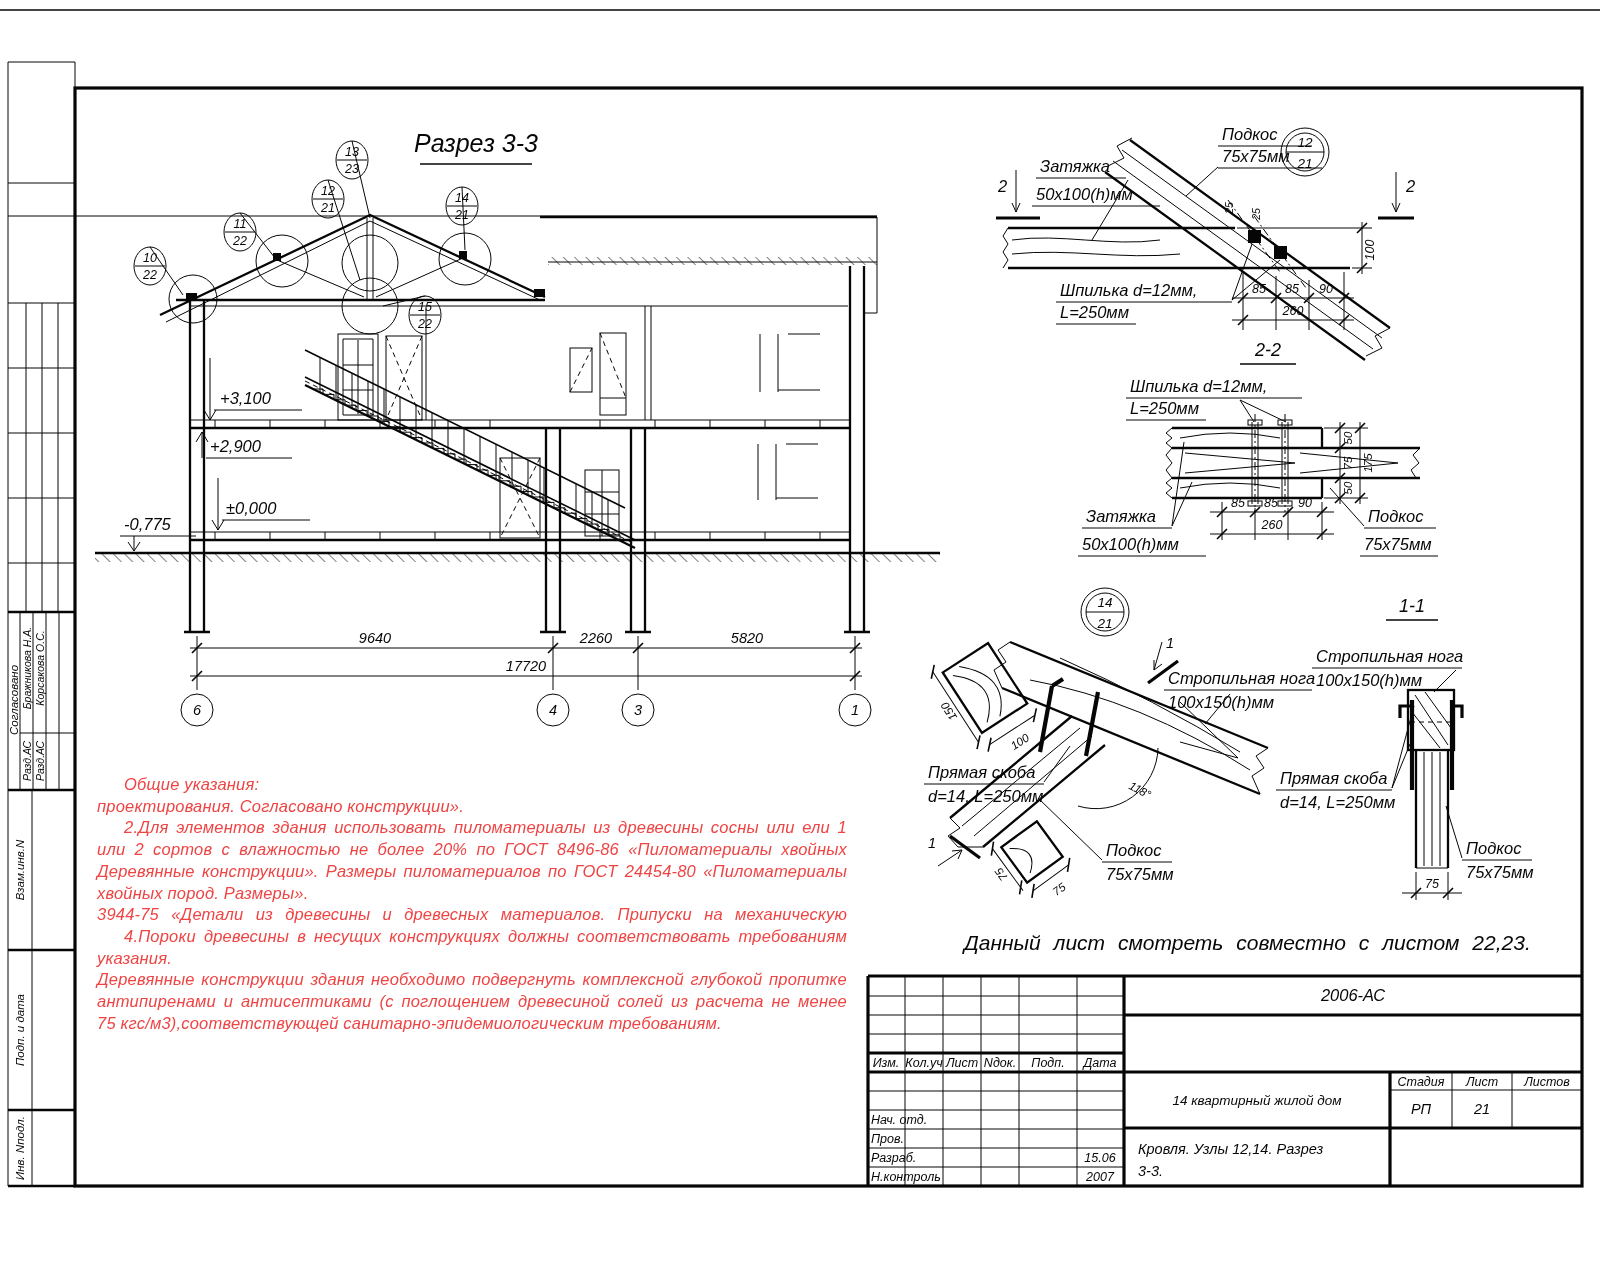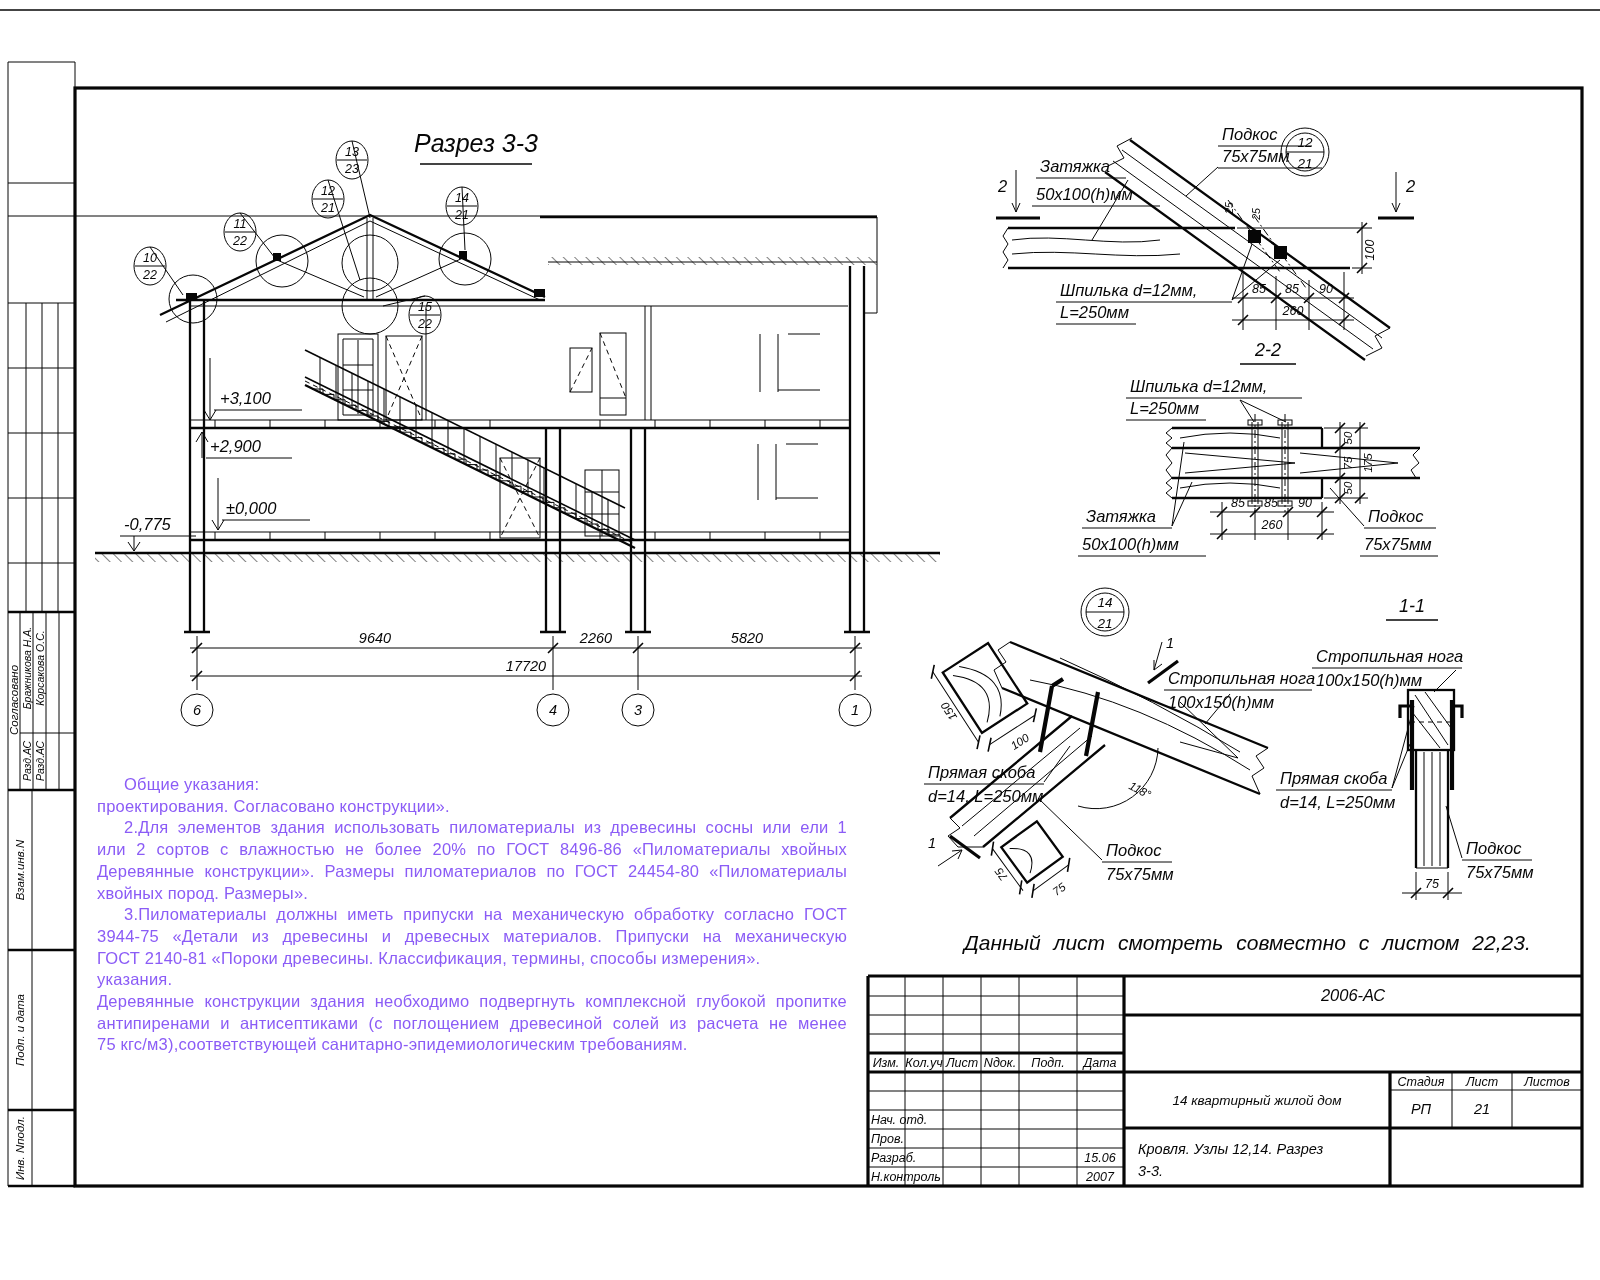--- a/index.html
+++ b/index.html
@@ -12,22 +12,22 @@
   .s2{stroke-width:2.3}
   .s3{stroke-width:3.2}
   .s4{stroke-width:4.2}
   .f{fill:#060606;stroke:none}
   .dd{stroke-dasharray:8 3 2 3}
   .dsh{stroke-dasharray:5 4}
   .t10{font-size:10.5px}.t11{font-size:11.5px}.t12{font-size:12.5px}
   .t13{font-size:13.5px}.t14{font-size:14.5px}.t16{font-size:16.5px}
   .t18{font-size:18px}.t21{font-size:21px}.t25{font-size:25px}
   .mid{text-anchor:middle}
-  .notes{position:absolute;left:97px;top:774px;width:750px;
-         font-size:16.5px;line-height:21.7px;color:#8b5cf6;letter-spacing:.2px}
+  .notes{position:absolute;left:97px;top:774px;width:750px;font-style:italic;
+         font-size:16.5px;line-height:21.7px;color:#ef4444;letter-spacing:.2px}
   .nl{min-height:21.7px}
   .ind{text-indent:27px}
   .jl{text-align:justify;text-align-last:justify}
 </style>
 </head>
 <body>
 
 <svg id="sheet-svg" width="1600" height="1280" viewBox="0 0 1600 1280">
   <defs>
     <pattern id="gh" width="8" height="8" patternUnits="userSpaceOnUse" patternTransform="rotate(-45)">
@@ -373,20 +373,19 @@
   </g>
 </svg>
 
 <div class="notes">
   <div class="nl ind">Общие указания:</div>
   <div class="nl">проектирования. Согласовано конструкции».</div>
   <div class="nl ind jl">2.Для элементов здания использовать пиломатериалы из древесины сосны или ели 1</div>
   <div class="nl jl">или 2 сортов с влажностью не более 20% по ГОСТ 8496-86 «Пиломатериалы хвойных</div>
   <div class="nl jl">Деревянные конструкции». Размеры пиломатериалов по ГОСТ 24454-80 «Пиломатериалы</div>
   <div class="nl">хвойных пород. Размеры».</div>
-  <div class="nl ind jl">3.Пиломатериалы должны иметь припуски на механическую обработку согласно ГОСТ</div>
   <div class="nl jl">3944-75 «Детали из древесины и древесных материалов. Припуски на механическую</div>
-  <div class="nl">ГОСТ 2140-81 «Пороки древесины. Классификация, термины, способы измерения».</div>
+  <div class="nl ind jl">4.Пороки древесины в несущих конструкциях должны соответствовать требованиям</div>
   <div class="nl">указания.</div>
   <div class="nl jl">Деревянные конструкции здания необходимо подвергнуть комплексной глубокой пропитке</div>
   <div class="nl jl">антипиренами и антисептиками (с поглощением древесиной солей из расчета не менее</div>
   <div class="nl">75 кгс/м3),соответствующей санитарно-эпидемиологическим требованиям.</div>
 </div>
 
 </body></html>

